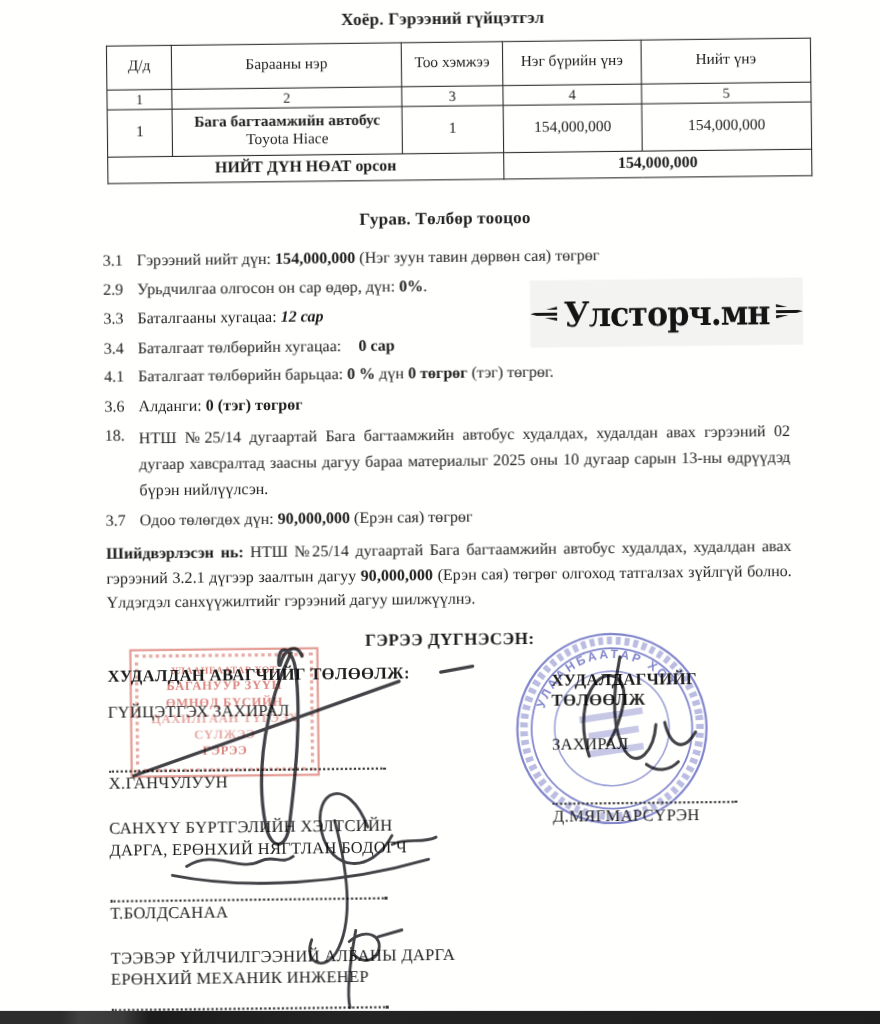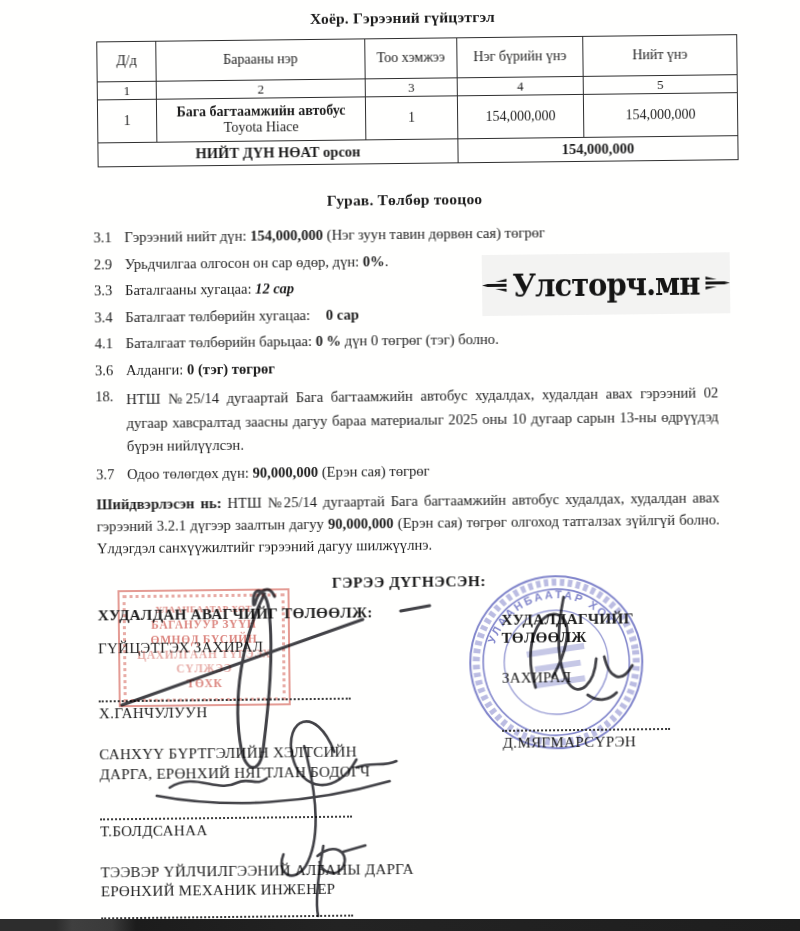--- a/index.html
+++ b/index.html
@@ -96,21 +96,21 @@
       <span class="wm-text">Улсторч.мн</span>
       <span class="wing right"></span>
     </div>
 
     <div class="red-stamp">
       <div class="rs-top">УЛААНБААТАР ХОТ</div>
       <div class="rs-line">БАГАНУУР ЗҮҮН</div>
       <div class="rs-line">ӨМНӨД БҮСИЙН</div>
       <div class="rs-line" style="opacity:.7">ЦАХИЛГААН ТҮГЭЭХ</div>
       <div class="rs-line" style="opacity:.7">СҮЛЖЭЭ</div>
-      <div class="rs-line">ТӨХК</div>
+      <div class="rs-line">ГЭРЭЭ</div>
     </div>
 
     <svg class="purple-stamp" viewBox="0 0 180 180">
       <g stroke="#6b70c2" fill="none" transform="rotate(-8 90 90)">
         <circle cx="90" cy="90" r="86" stroke-width="2"></circle>
         <circle cx="90" cy="90" r="80" stroke-width="7" stroke-dasharray="4.5 3.5" opacity="0.55"></circle>
         <circle cx="90" cy="90" r="73" stroke-width="1.6"></circle>
         <circle cx="90" cy="90" r="52" stroke-width="1.4" opacity="0.8"></circle>
         <path id="arcTop" d="M 26,90 A 64,64 0 0 1 154,90" stroke="none"></path>
         <text font-size="11" fill="#6b70c2" stroke="none" letter-spacing="2.5" font-family="'Liberation Sans',sans-serif" font-weight="bold">
@@ -175,21 +175,21 @@
         <div class="pitem">
           <span class="pnum">3.3</span>
           <span class="ptext"><span>Баталгааны хугацаа: </span><span style="font-weight: bold; font-style: italic;">12 сар</span></span>
         </div>
         <div class="pitem">
           <span class="pnum">3.4</span>
           <span class="ptext"><span>Баталгаат төлбөрийн хугацаа: </span><span style="font-weight: bold; margin-left: 12px;">0 сар</span></span>
         </div>
         <div class="pitem">
           <span class="pnum">4.1</span>
-          <span class="ptext"><span>Баталгаат төлбөрийн барьцаа: </span><span style="font-weight: bold;">0 %</span><span> дүн  </span><span style="font-weight: normal;">0 төгрөг</span><span> (тэг) болно.</span></span>
+          <span class="ptext"><span>Баталгаат төлбөрийн барьцаа: </span><span style="font-weight: bold;">0 %</span><span> дүн  </span><span style="font-weight: bold;">0 төгрөг</span><span> (тэг) төгрөг.</span></span>
         </div>
         <div class="pitem">
           <span class="pnum">3.6</span>
           <span class="ptext"><span>Алданги: </span><span style="font-weight: bold;">0 (тэг) төгрөг</span></span>
         </div>
         <div class="pitem long">
           <span class="pnum">18.</span>
           <span class="ptext"><span>НТШ №25/14 дугаартай Бага багтаамжийн автобус худалдах, худалдан авах гэрээний 02 дугаар хавсралтад заасны дагуу бараа материалыг 2025 оны 10 дугаар сарын 13-ны өдрүүдэд бүрэн нийлүүлсэн.</span></span>
         </div>
         <div class="pitem">

